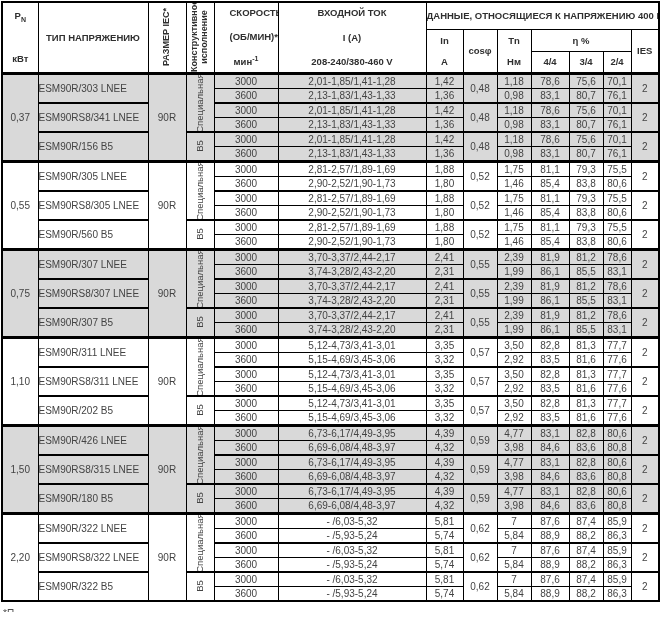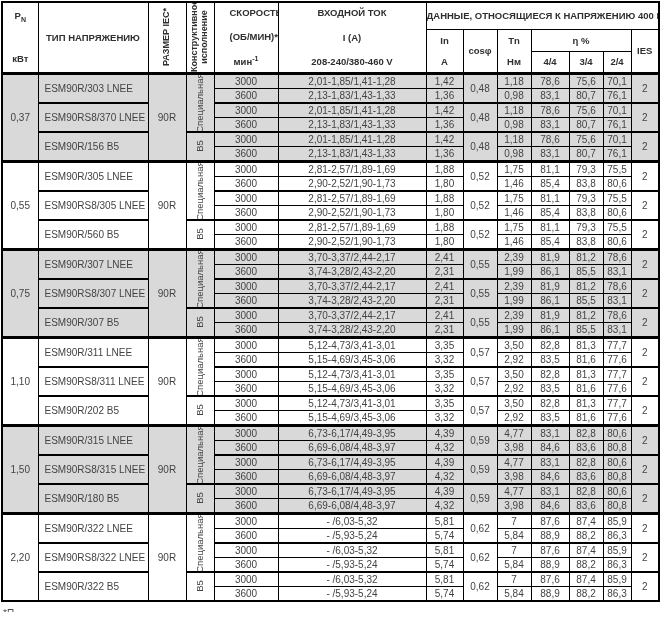--- a/index.html
+++ b/index.html
@@ -33,21 +33,21 @@
   tr.hr1 { height: 27px; }
   tr.hr2 { height: 22px; }
   tr.hr3 { height: 22px; }
   tbody td {
     font-size: 10px;
     height: 14px;
     line-height: 13px;
     white-space: nowrap;
   }
   
-  td.c-name { text-align: left; padding-left: 6px; }
+  td.c-name { text-align: left; padding-left: 0; }
   
   tr.shaded > td { background: #d9d9d9; }
   
   tr.motor-top > td { border-top: 2px solid #000; }
   tr.group-top > td { border-top: 3px solid #000; }
   
   th.nbb { border-bottom: none; }
   th.nbt { border-top: none; }
   
   .vstack {
@@ -168,21 +168,21 @@
       <tr class="shaded">
         <td>3600</td>
         <td>2,13-1,83/1,43-1,33</td>
         <td>1,36</td>
         <td>0,98</td>
         <td>83,1</td>
         <td>80,7</td>
         <td>76,1</td>
       </tr>
       <tr class="shaded motor-top">
-        <td rowspan="2" class="c-name">ESM90RS8/370 LNEE</td>
+        <td rowspan="2" class="c-name">ESM90RS8/341 LNEE</td>
         <td>3000</td>
         <td>2,01-1,85/1,41-1,28</td>
         <td>1,42</td>
         <td rowspan="2">0,48</td>
         <td>1,18</td>
         <td>78,6</td>
         <td>75,6</td>
         <td>70,1</td>
         <td rowspan="2">2</td>
       </tr>
@@ -427,21 +427,21 @@
         <td>3600</td>
         <td>5,15-4,69/3,45-3,06</td>
         <td>3,32</td>
         <td>2,92</td>
         <td>83,5</td>
         <td>81,6</td>
         <td>77,6</td>
       </tr>
       <tr class="shaded group-top">
         <td rowspan="6">1,50</td>
-        <td rowspan="2" class="c-name">ESM90R/315 LNEE</td>
+        <td rowspan="2" class="c-name">ESM90R/426 LNEE</td>
         <td rowspan="6">90R</td>
         <td rowspan="4">
           <div class="rot">Специальная</div>
         </td>
         <td>3000</td>
         <td>6,73-6,17/4,49-3,95</td>
         <td>4,39</td>
         <td rowspan="2">0,59</td>
         <td>4,77</td>
         <td>83,1</td>

